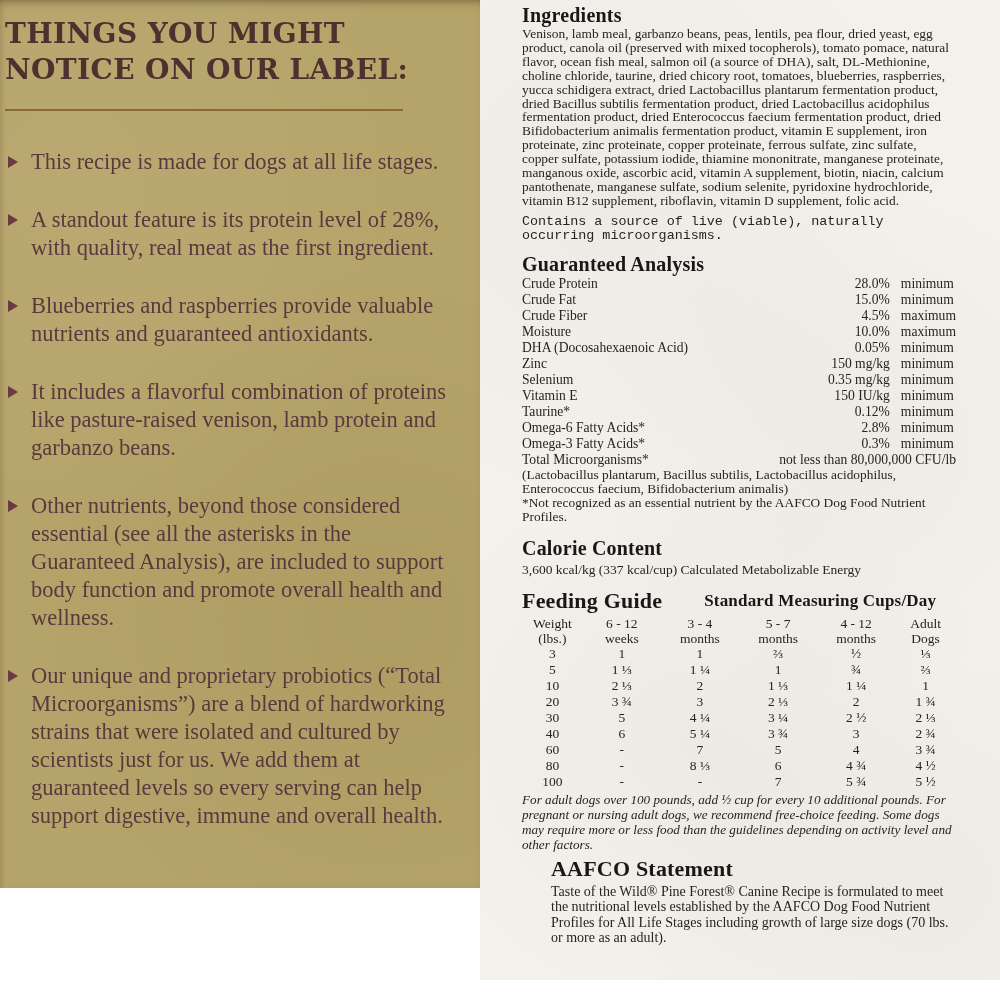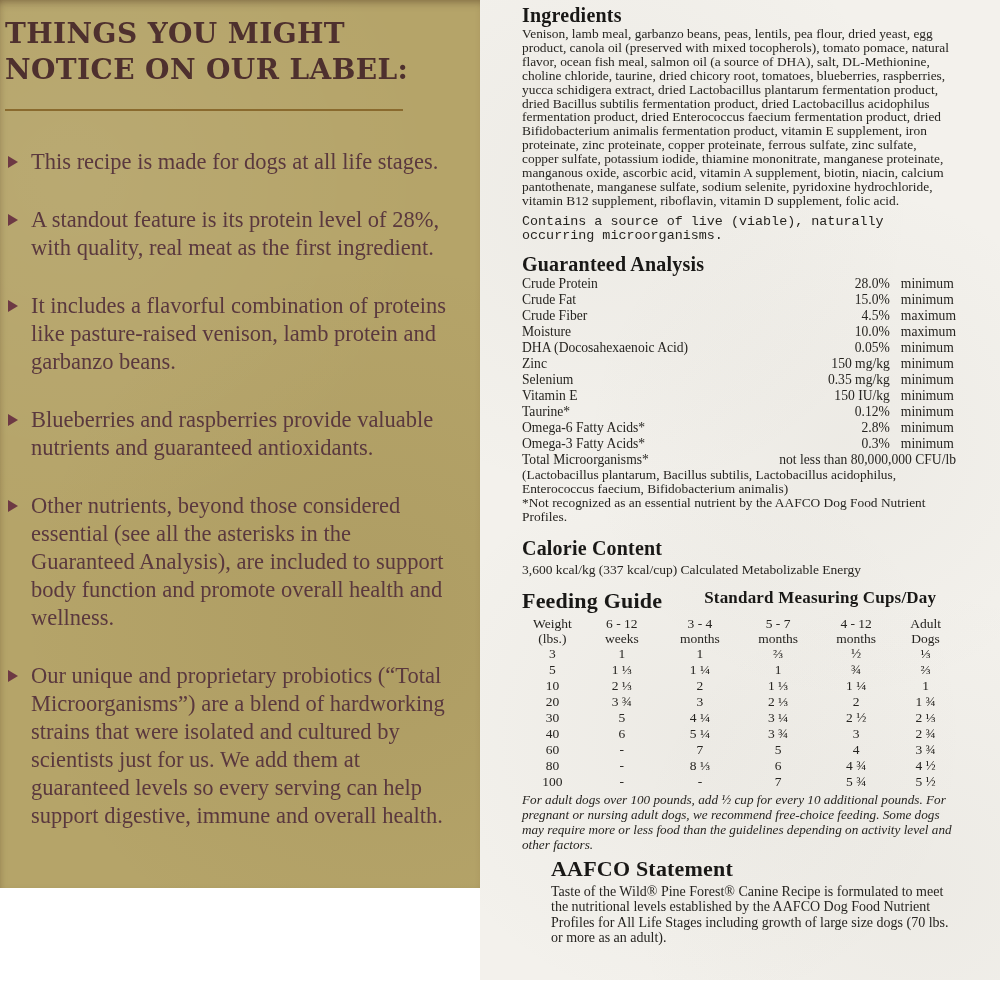--- a/index.html
+++ b/index.html
@@ -63,21 +63,21 @@
   .micro-row { display:flex; justify-content:space-between; font-size:13.6px; line-height:16px; }
   .micro-list { font-size:13.4px; line-height:14.2px; }
   .ga-footnote { font-size:13.4px; line-height:14.2px; }
 
   
   .calorie-section { margin-top:11px; }
   .calorie-text { font-size:13.5px; line-height:15px; margin-top:2px; }
 
   
   .feeding-section { margin-top:11px; }
-  .fg-header { display:flex; align-items:flex-start;font-family:Liberation Serif, serif; }
+  .fg-header { display:flex; align-items:center;font-family:Liberation Serif, serif; }
   .fg-subheading { font-weight:bold; font-size:17px; margin-left:42px; letter-spacing:0.2px; color:#191816; }
   .fg-table { width:100%; border-collapse:collapse; margin-top:2px; }
   .fg-table td { font-size:13.5px; line-height:16px; text-align:center; padding:0; white-space:nowrap; }
   .fg-table td:nth-child(1) { width:14%; }
   .fg-table td:nth-child(2), .fg-table td:nth-child(3),
   .fg-table td:nth-child(4), .fg-table td:nth-child(5) { width:18%; }
   .fg-table td:nth-child(6) { width:14%; }
   .fg-head td { line-height:15px; }
   .fg-footnote { font-style:italic; font-size:13.2px; line-height:15px; margin-top:2px; }
 
@@ -89,22 +89,22 @@
 <body>
 
 <div class="page">
 
   <div class="left-panel">
     <div class="left-heading">THINGS YOU MIGHT NOTICE ON OUR LABEL:</div>
     <div class="divider"></div>
     <div class="bullets">
         <div class="bullet-item"><span class="tri"></span><span>This recipe is made for dogs at all life stages.</span></div>
         <div class="bullet-item"><span class="tri"></span><span>A standout feature is its protein level of 28%, with quality, real meat as the first ingredient.</span></div>
+        <div class="bullet-item"><span class="tri"></span><span>Blueberries and raspberries provide valuable nutrients and guaranteed antioxidants.</span></div>
         <div class="bullet-item"><span class="tri"></span><span>It includes a flavorful combination of proteins like pasture-raised venison, lamb protein and garbanzo beans.</span></div>
-        <div class="bullet-item"><span class="tri"></span><span>Blueberries and raspberries provide valuable nutrients and guaranteed antioxidants.</span></div>
         <div class="bullet-item"><span class="tri"></span><span>Other nutrients, beyond those considered essential (see all the asterisks in the Guaranteed Analysis), are included to support body function and promote overall health and wellness.</span></div>
         <div class="bullet-item"><span class="tri"></span><span>Our unique and proprietary probiotics (“Total Microorganisms”) are a blend of hardworking strains that were isolated and cultured by scientists just for us. We add them at guaranteed levels so every serving can help support digestive, immune and overall health.</span></div>
       </div>
   </div>
 
   <div class="right-panel">
 
     <section>
       <div class="rp-h small">Ingredients</div>
       <p class="body-sm">Venison, lamb meal, garbanzo beans, peas, lentils, pea flour, dried yeast, egg product, canola oil (preserved with mixed tocopherols), tomato pomace, natural flavor, ocean fish meal, salmon oil (a source of DHA), salt, DL-Methionine, choline chloride, taurine, dried chicory root, tomatoes, blueberries, raspberries, yucca schidigera extract, dried Lactobacillus plantarum fermentation product, dried Bacillus subtilis fermentation product, dried Lactobacillus acidophilus fermentation product, dried Enterococcus faecium fermentation product, dried Bifidobacterium animalis fermentation product, vitamin E supplement, iron proteinate, zinc proteinate, copper proteinate, ferrous sulfate, zinc sulfate, copper sulfate, potassium iodide, thiamine mononitrate, manganese proteinate, manganous oxide, ascorbic acid, vitamin A supplement, biotin, niacin, calcium pantothenate, manganese sulfate, sodium selenite, pyridoxine hydrochloride, vitamin B12 supplement, riboflavin, vitamin D supplement, folic acid.</p>

